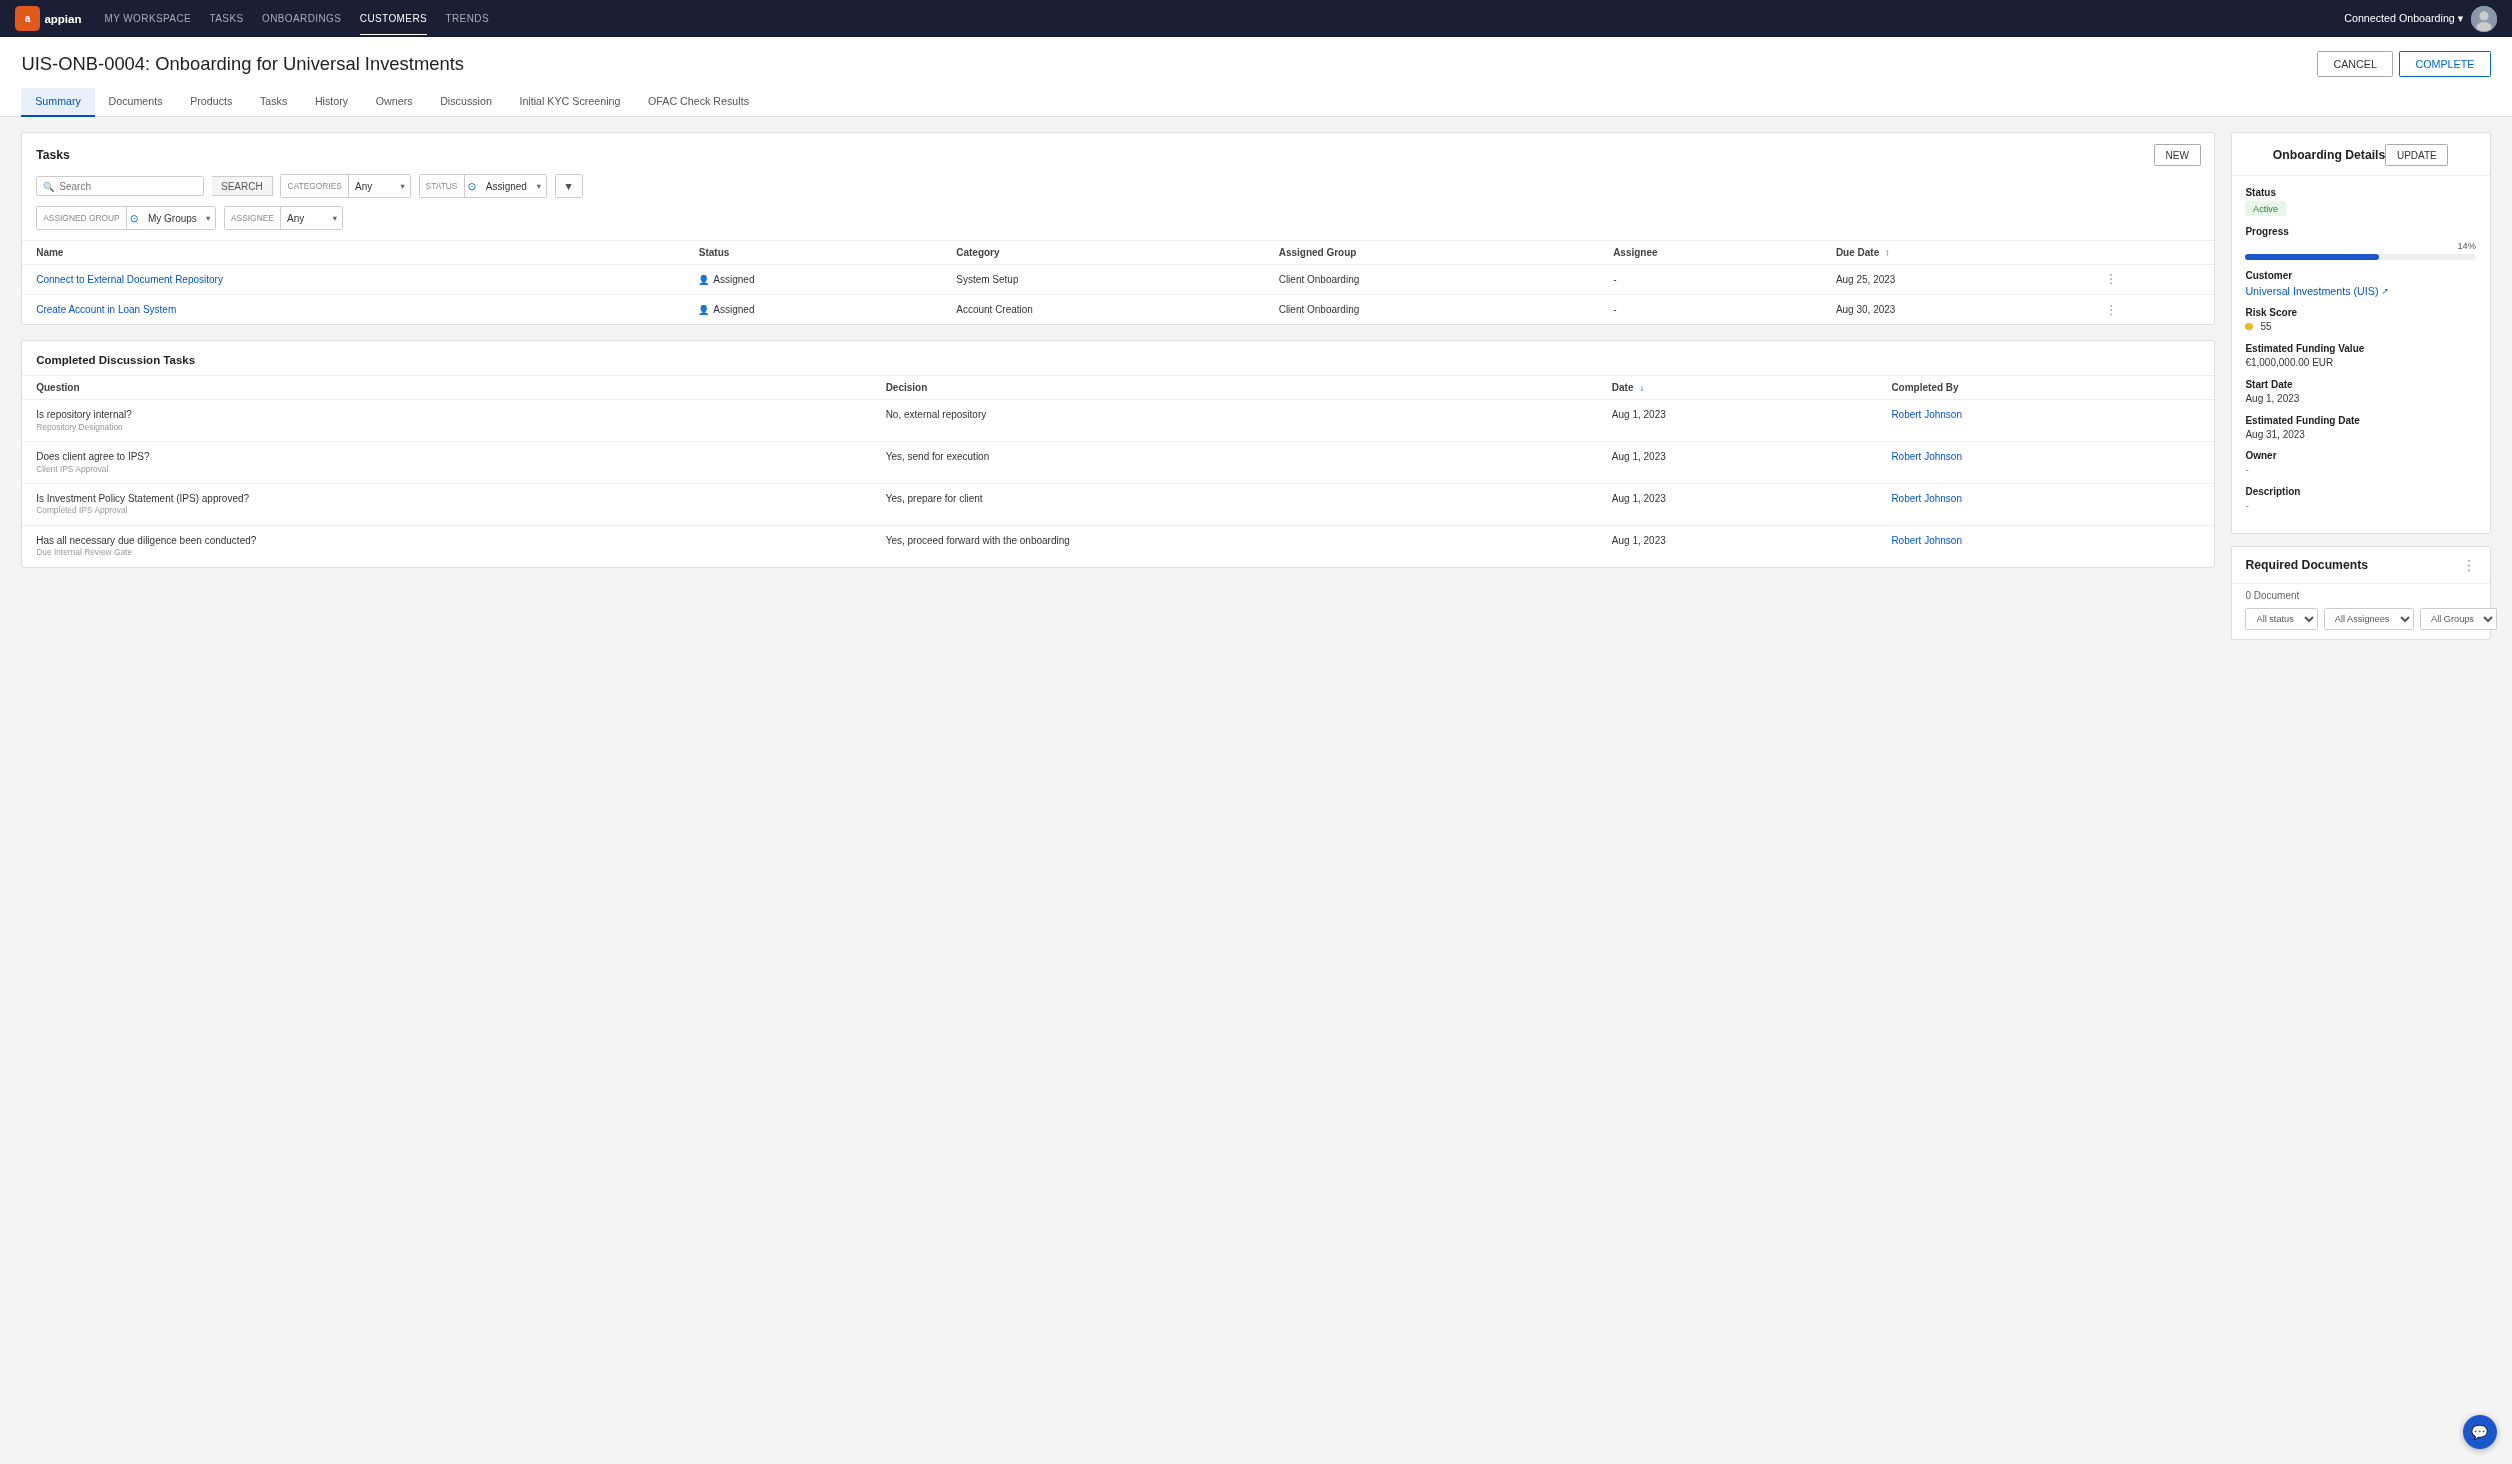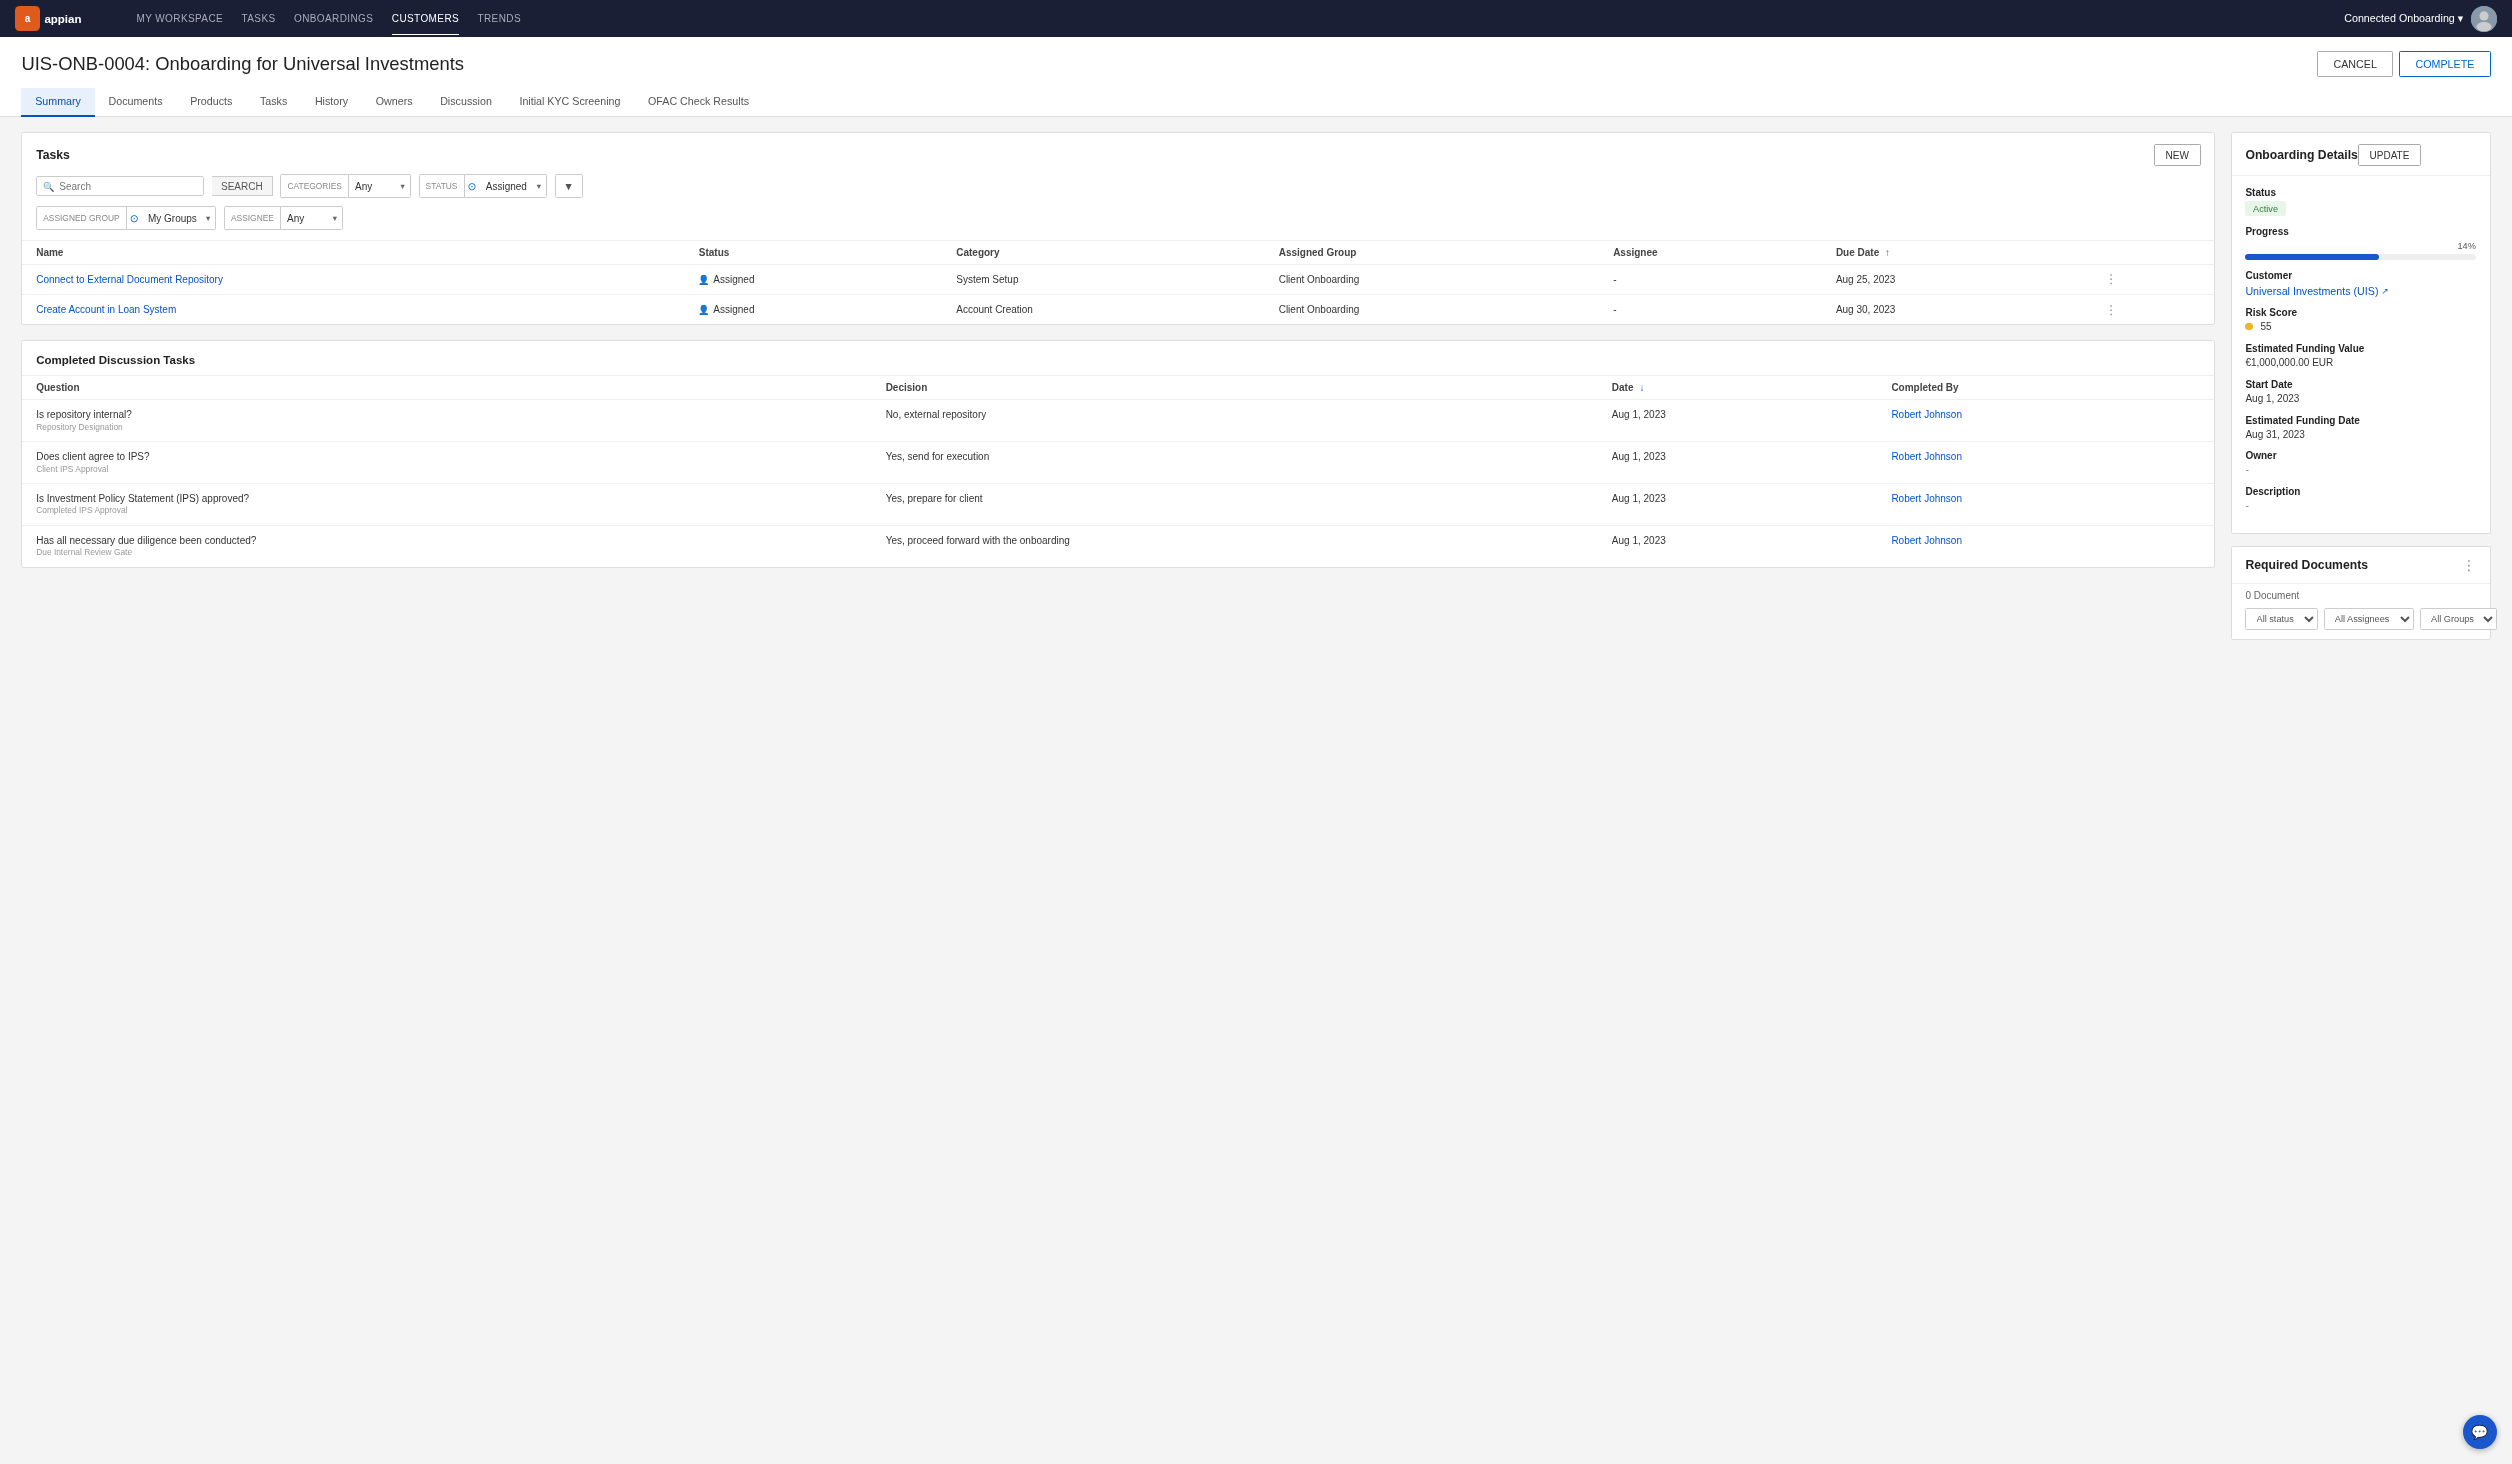--- a/index.html
+++ b/index.html
@@ -16,21 +16,21 @@
     }
     .top-nav .logo {
       display: flex; align-items: center; margin-right: 23px;
     }
     .logo-icon {
       width: 24.5px; height: 24.5px; background: #e05a1b; border-radius: 4.6px;
       display: flex; align-items: center; justify-content: center;
       color: white; font-weight: bold; font-size: 10px; margin-right: 4.6px;
     }
     .logo-text { color: white; font-weight: 600; font-size: 11.5px; }
-    .nav-links { display: flex; gap: 18.4px; flex: 1; margin-left: 32px; }
+    .nav-links { display: flex; gap: 18.4px; flex: 1; }
     .nav-link {
       color: #aab; font-size: 10px; cursor: pointer; padding: 10.7px 0;
       text-transform: uppercase; letter-spacing: 0.4px; font-weight: 500;
       border-bottom: 1.5px solid transparent;
     }
     .nav-link.active { color: white; border-bottom-color: white; }
     .nav-right { display: flex; align-items: center; gap: 7.6px; color: white; font-size: 10.7px; }
     .avatar {
       width: 26px; height: 26px; border-radius: 50%; background: #8899aa;
       display: flex; align-items: center; justify-content: center; color: white; font-size: 10.7px;
@@ -162,21 +162,21 @@
       padding: 9.2px 13.8px; font-size: 10px; border-bottom: 0.8px solid #f0f0f0; vertical-align: top;
     }
     .cond-table tr:last-child td { border-bottom: none; }
     .sub-label { font-size: 8.4px; color: #999; margin-top: 1.5px; }
 
     
     .details-card {
       background: white; border: 0.8px solid #ddd; border-radius: 2.3px; margin-bottom: 12.2px;
     }
     .details-header {
-      display: flex; align-items: center; justify-content: flex-start;
+      display: flex; align-items: center; justify-content: center;
       padding: 10.7px 13.8px 9.2px 13.8px; border-bottom: 0.8px solid #eee;
     }
     .details-title { font-size: 12.2px; font-weight: 600; color: #222; }
     .btn-update {
       padding: 4.6px 10.7px; border: 0.8px solid #aaa; background: white;
       color: #333; cursor: pointer; font-size: 10px; border-radius: 1.5px;
     }
     .details-body { padding: 10.7px 13.8px; }
     .detail-row { margin-bottom: 10.7px; }
     .detail-label { font-size: 10px; font-weight: 600; color: #222; margin-bottom: 3.1px; }

